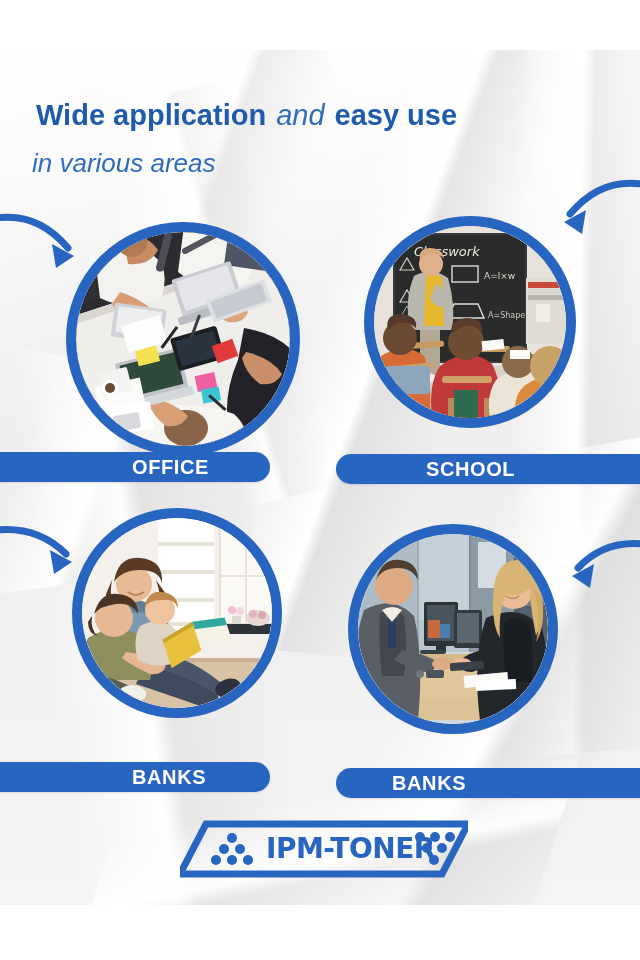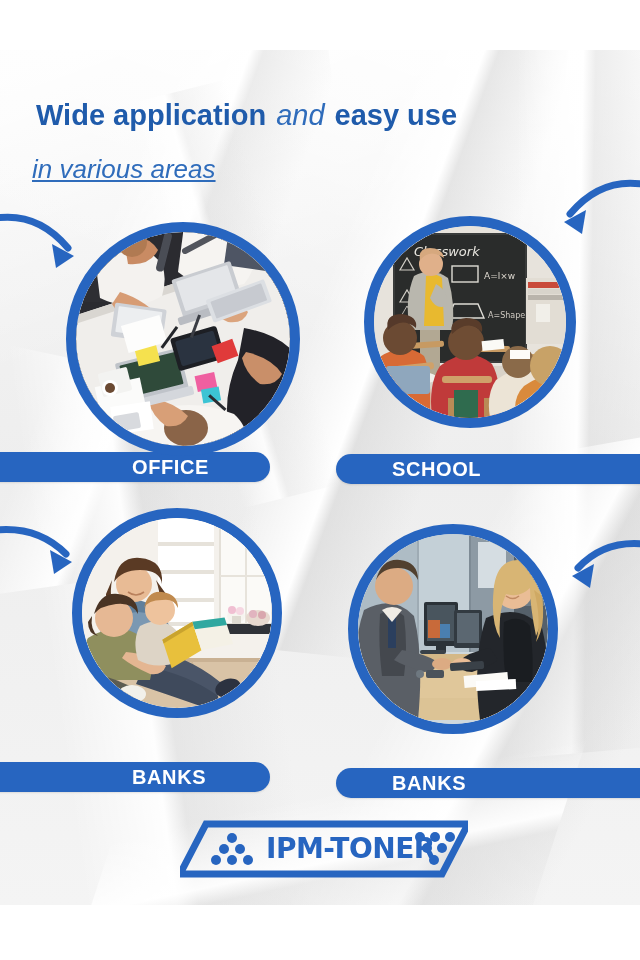--- a/index.html
+++ b/index.html
@@ -93,23 +93,22 @@
     font-size: 29px;
     line-height: 34px;
     color: #1f5bab;
     white-space: nowrap;
   }
   .headline .line2 {
     font-size: 26px;
     line-height: 34px;
     color: #2f6cbb;
     font-style: italic;
-    margin-top: 20px;
+    margin-top: 14px;
     margin-left: -4px;
-    text-decoration: underline;
   }
   .hl-bold { font-weight: bold; }
   .hl-ital { font-style: italic; font-weight: normal; color: #2f6cbb; }
 
   
   .circle {
     position: absolute;
     border-radius: 50%;
     border: 10px solid #2765c0;
     overflow: hidden;
@@ -148,21 +147,21 @@
   .bar-office {
     left: -16px; top: 452px; width: 286px;
     border-radius: 15px;
   }
   .bar-office span { margin-left: 148px; }
 
   .bar-school {
     left: 336px; top: 454px; width: 320px;
     border-radius: 15px;
   }
-  .bar-school span { margin-left: 56px; }
+  .bar-school span { margin-left: 90px; }
 
   .bar-home {
     left: -16px; top: 762px; width: 286px;
     border-radius: 15px;
   }
   .bar-home span { margin-left: 148px; }
 
   .bar-banks {
     left: 336px; top: 768px; width: 320px;
     border-radius: 15px;

